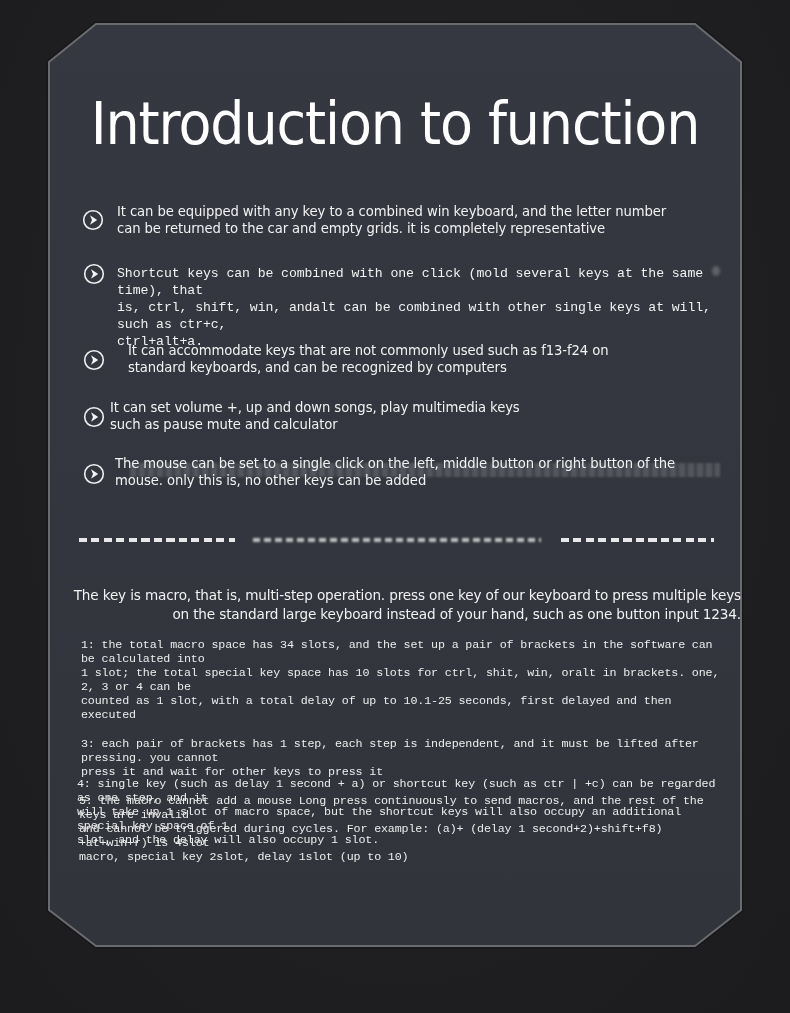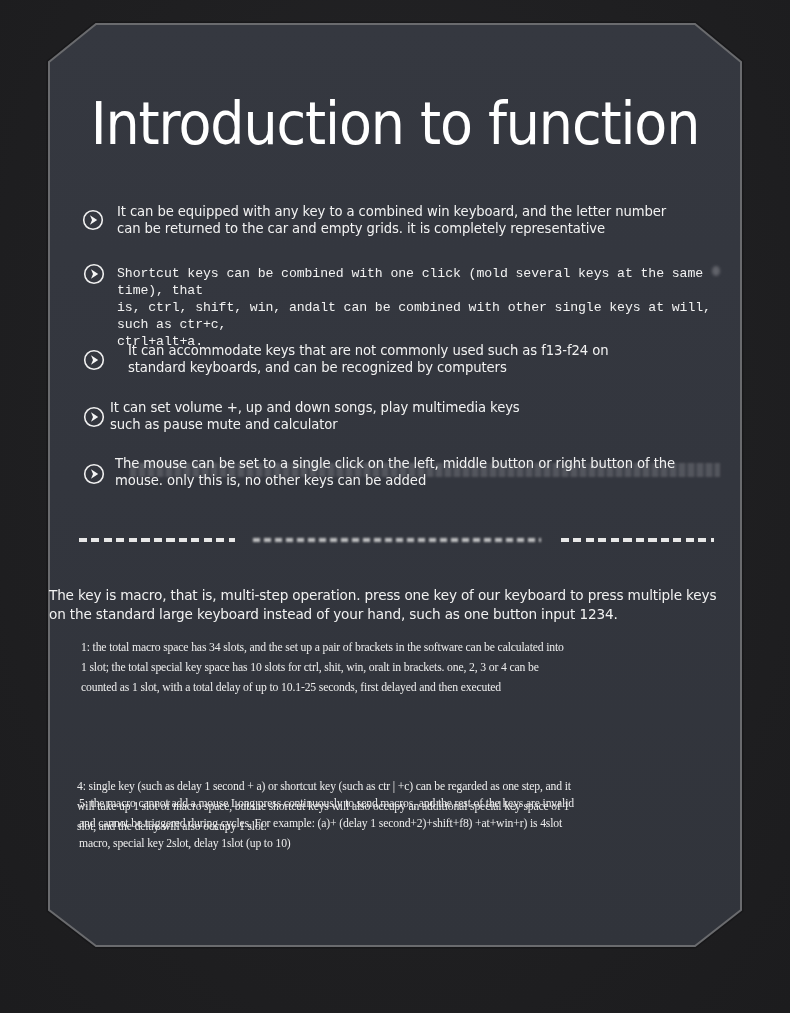--- a/index.html
+++ b/index.html
@@ -43,30 +43,30 @@
     .divider.solid {
       background: repeating-linear-gradient(90deg, #e8e8e8 0 8px, transparent 8px 12.5px);
     }
     .divider.blur {
       background: repeating-linear-gradient(90deg, #d9d9d9 0 7px, transparent 7px 11px);
       filter: blur(0.8px); opacity: 0.85;
     }
 
     .intro {
       position: absolute; left: 49px; top: 586px; width: 692px;
-      text-align: left; color: #f2f2f2;
+      text-align: right; color: #f2f2f2;
       font-family: "DejaVu Sans", sans-serif;
       font-size: 13.6px; line-height: 19px; letter-spacing: -0.15px;
       white-space: pre-line;
     }
 
     .rule {
       position: absolute; color: #ededed;
-      font-family: Liberation Serif, serif;
-      font-size: 11.7px; line-height: 20px; letter-spacing: -0.15px;
+      font-family: Liberation Mono, monospace;
+      font-size: 11.7px; line-height: 14px; letter-spacing: -0.15px;
       white-space: pre-line;
     }
 
     .ghost {
       position: absolute; left: 130px; top: 463px; width: 590px; height: 14px;
       background: repeating-linear-gradient(90deg, rgba(200,200,205,0.22) 0 6px, rgba(200,200,205,0.08) 6px 9px);
       filter: blur(1.2px);
     }
     .smudge {
       position: absolute; left: 712px; top: 266px; width: 8px; height: 10px;
@@ -144,20 +144,22 @@
       <div class="divider solid" style="left:79px;width:156px;"></div>
       <div class="divider blur" style="left:253px;width:288px;"></div>
       <div class="divider solid" style="left:561px;width:153px;"></div>
 
       <p class="intro">The key is macro, that is, multi-step operation. press one key of our keyboard to press multiple keys
 on the standard large keyboard instead of your hand, such as one button input 1234.</p>
 
       <p class="rule" style="left:81px;top:638px;width:650px;">1: the total macro space has 34 slots, and the set up a pair of brackets in the software can be calculated into
 1 slot; the total special key space has 10 slots for ctrl, shit, win, oralt in brackets. one, 2, 3 or 4 can be
 counted as 1 slot, with a total delay of up to 10.1-25 seconds, first delayed and then executed</p>
+      <p class="rule" style="left:81px;top:737px;width:650px;">3: each pair of brackets has 1 step, each step is independent, and it must be lifted after pressing. you cannot
+press it and wait for other keys to press it</p>
       <p class="rule" style="left:77px;top:777px;width:655px;">4: single key (such as delay 1 second + a) or shortcut key (such as ctr | +c) can be regarded as one step, and it
 will take up 1 slot of macro space, but the shortcut keys will also occupy an additional special key space of 1
 slot, and the delay will also occupy 1 slot.</p>
       <p class="rule" style="left:79px;top:794px;width:655px;">5: the macro cannot add a mouse Long press continuously to send macros, and the rest of the keys are invalid
 and cannot be triggered during cycles. For example: (a)+ (delay 1 second+2)+shift+f8) +at+win+r) is 4slot
 macro, special key 2slot, delay 1slot (up to 10)</p>
     </div>
   </div>
 </div>
 

